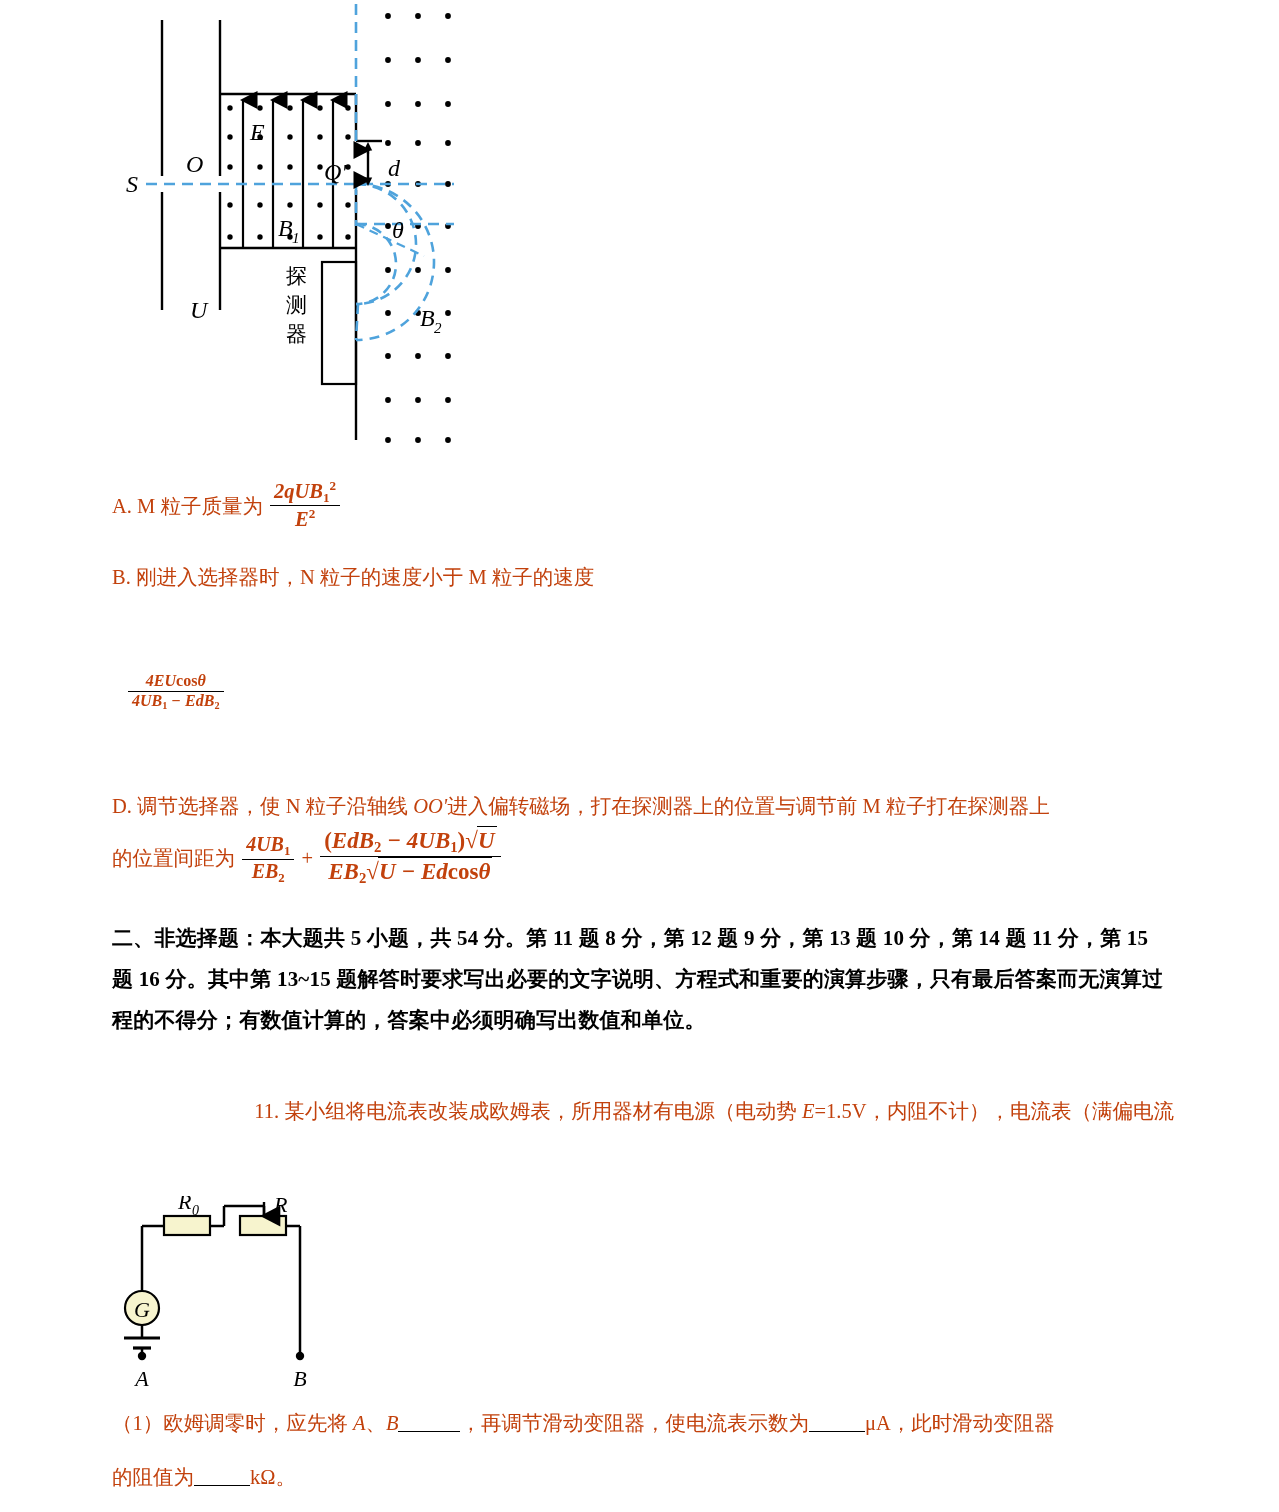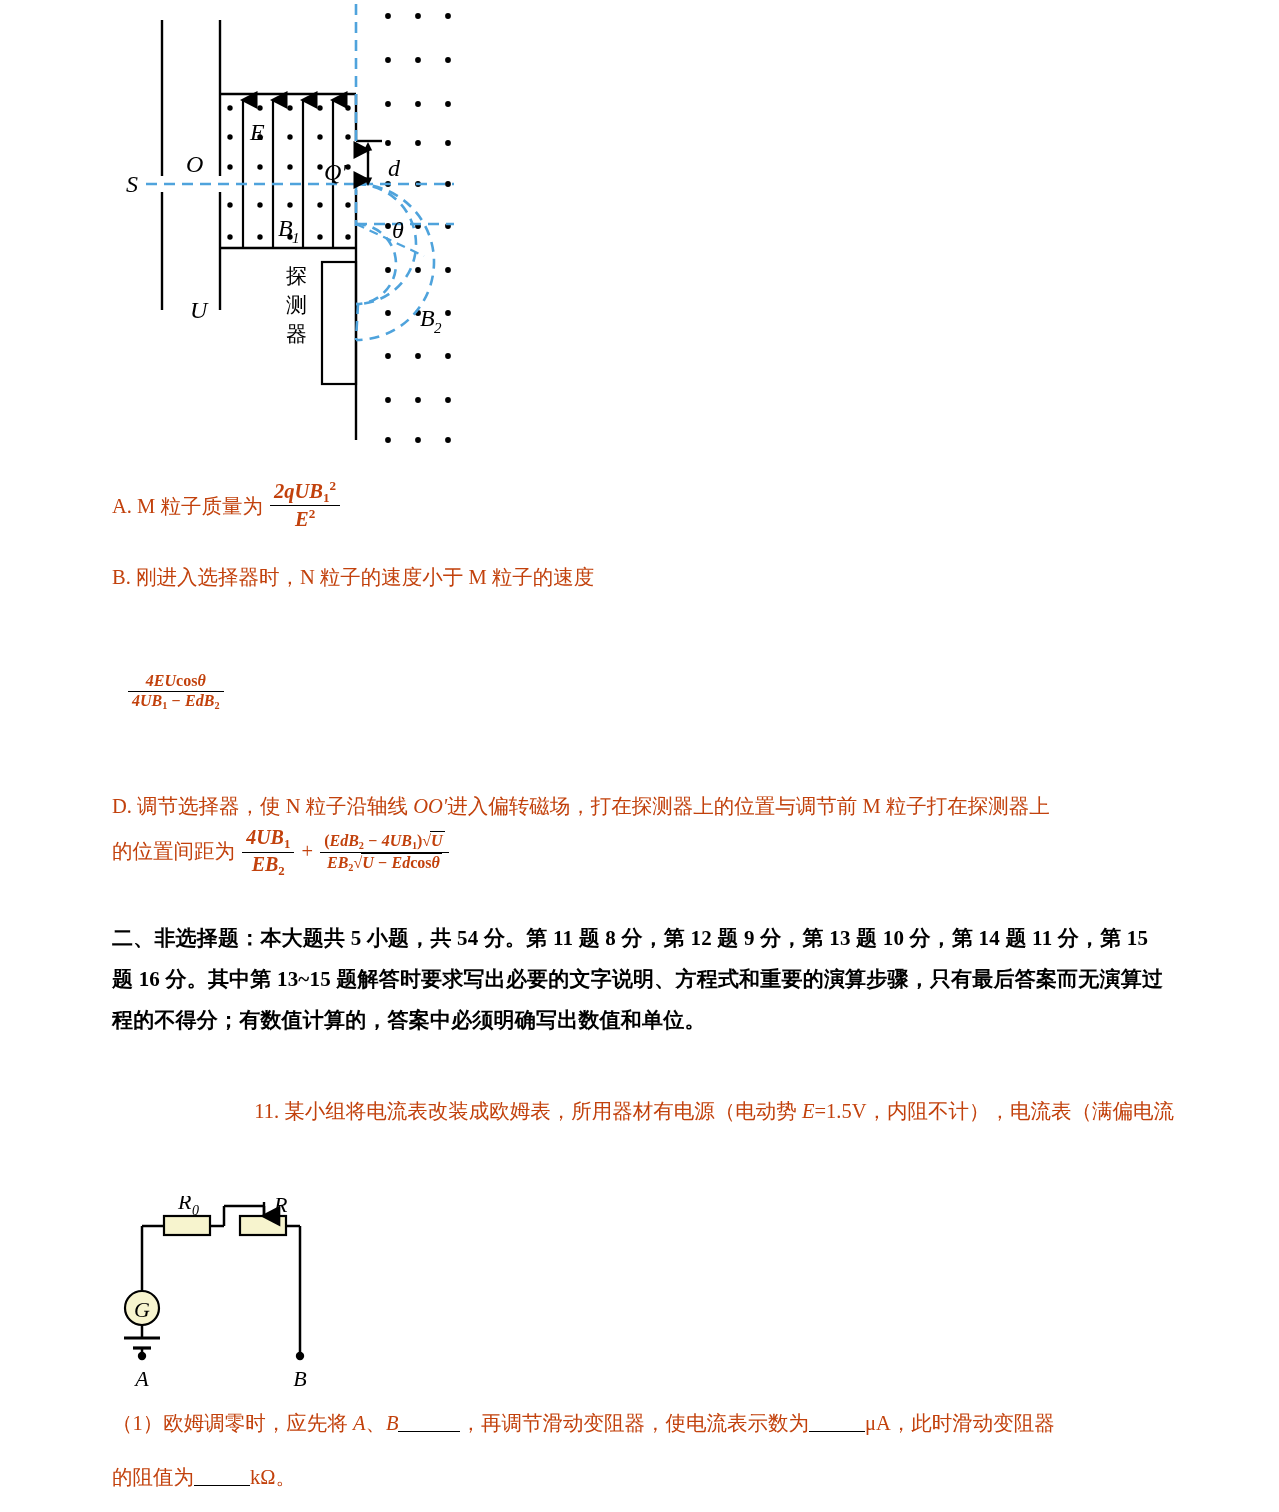--- a/index.html
+++ b/index.html
@@ -267,21 +267,21 @@
     <span>调节选择器，使 N 粒子沿轴线</span>
     <i>OO'</i><span>进入偏转磁场，打在探测器上的位置与调节前 M 粒子打在探测器上</span>
   </div>
   <div class="blk txt" id="optDf">
     <span>的位置间距为</span>
     <span class="frac" style="font-size:20px;">
       <span class="num">4<i>UB</i><sub class="ix">1</sub></span>
       <span class="den"><i>EB</i><sub class="ix">2</sub></span>
     </span>
     <span class="up">+</span>
-    <span class="frac" style="font-size:16px;">
+    <span class="frac" style="font-size:23px;">
       <span class="num"><span class="paren">(</span><i>EdB</i><sub class="ix">2</sub> − 4<i>UB</i><sub class="ix">1</sub><span class="paren">)</span><span class="radsym">√</span><span class="sqrt"><i>U</i></span></span>
       <span class="den"><i>EB</i><sub class="ix">2</sub><span class="radsym">√</span><span class="sqrt"><i>U</i> − <i>Ed</i><span class="up">cos</span><i>θ</i></span></span>
     </span>
   </div>
 
   <div class="blk bold-block" id="sec2">二、非选择题：本大题共 5 小题，共 54 分。第 11 题 8 分，第 12 题 9 分，第 13 题 10 分，第 14 题 11 分，第 15 题 16 分。其中第 13~15 题解答时要求写出必要的文字说明、方程式和重要的演算步骤，只有最后答案而无演算过程的不得分；有数值计算的，答案中必须明确写出数值和单位。</div>
 
   <div class="blk txt" id="q11">
     <span>11.</span>
     <span>某小组将电流表改装成欧姆表，所用器材有电源（电动势</span>

